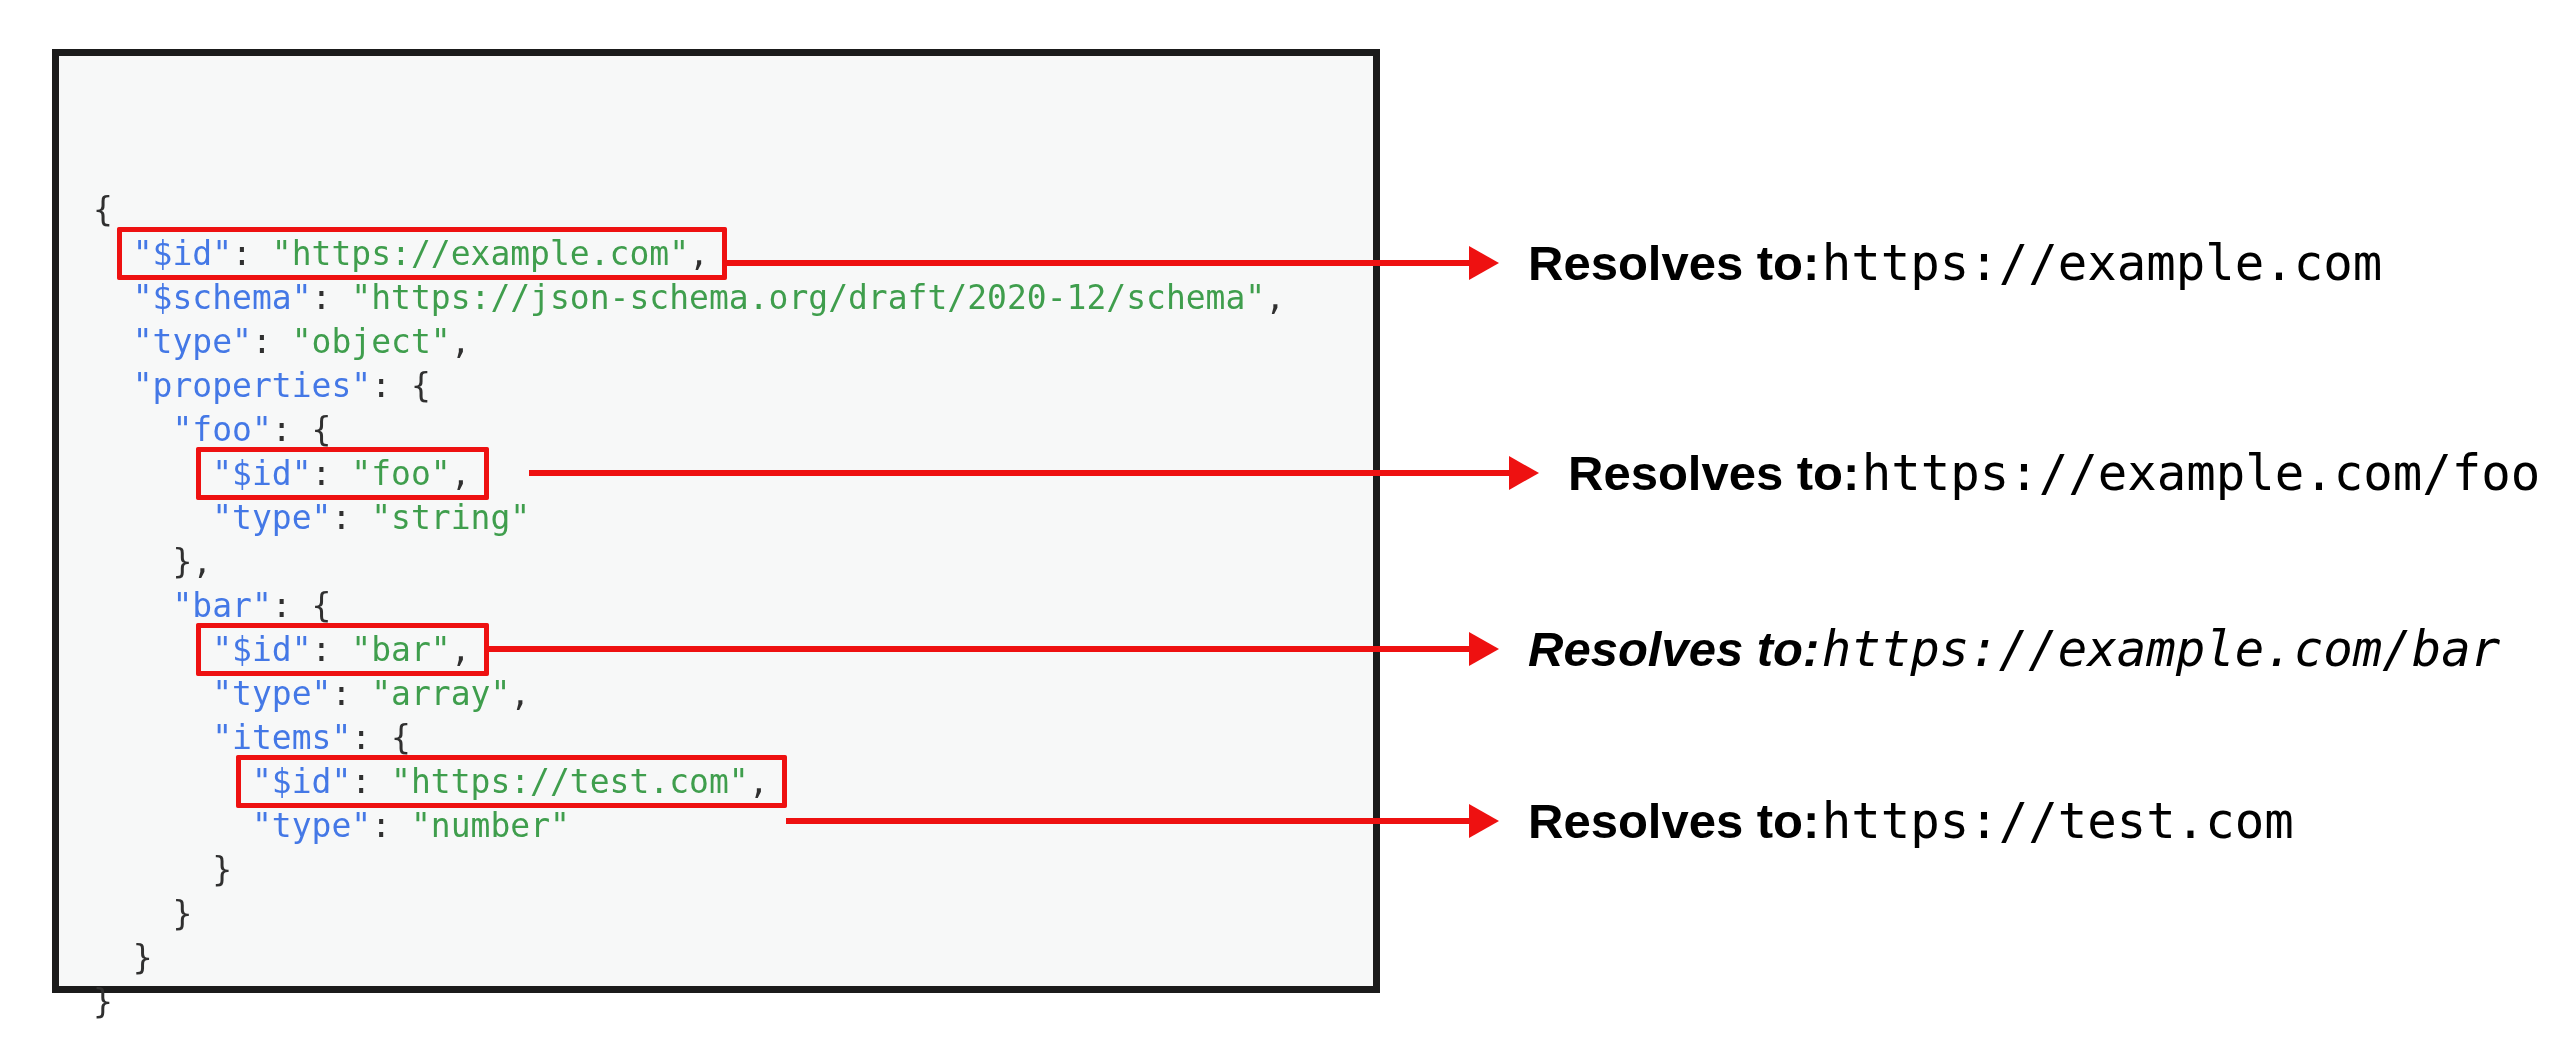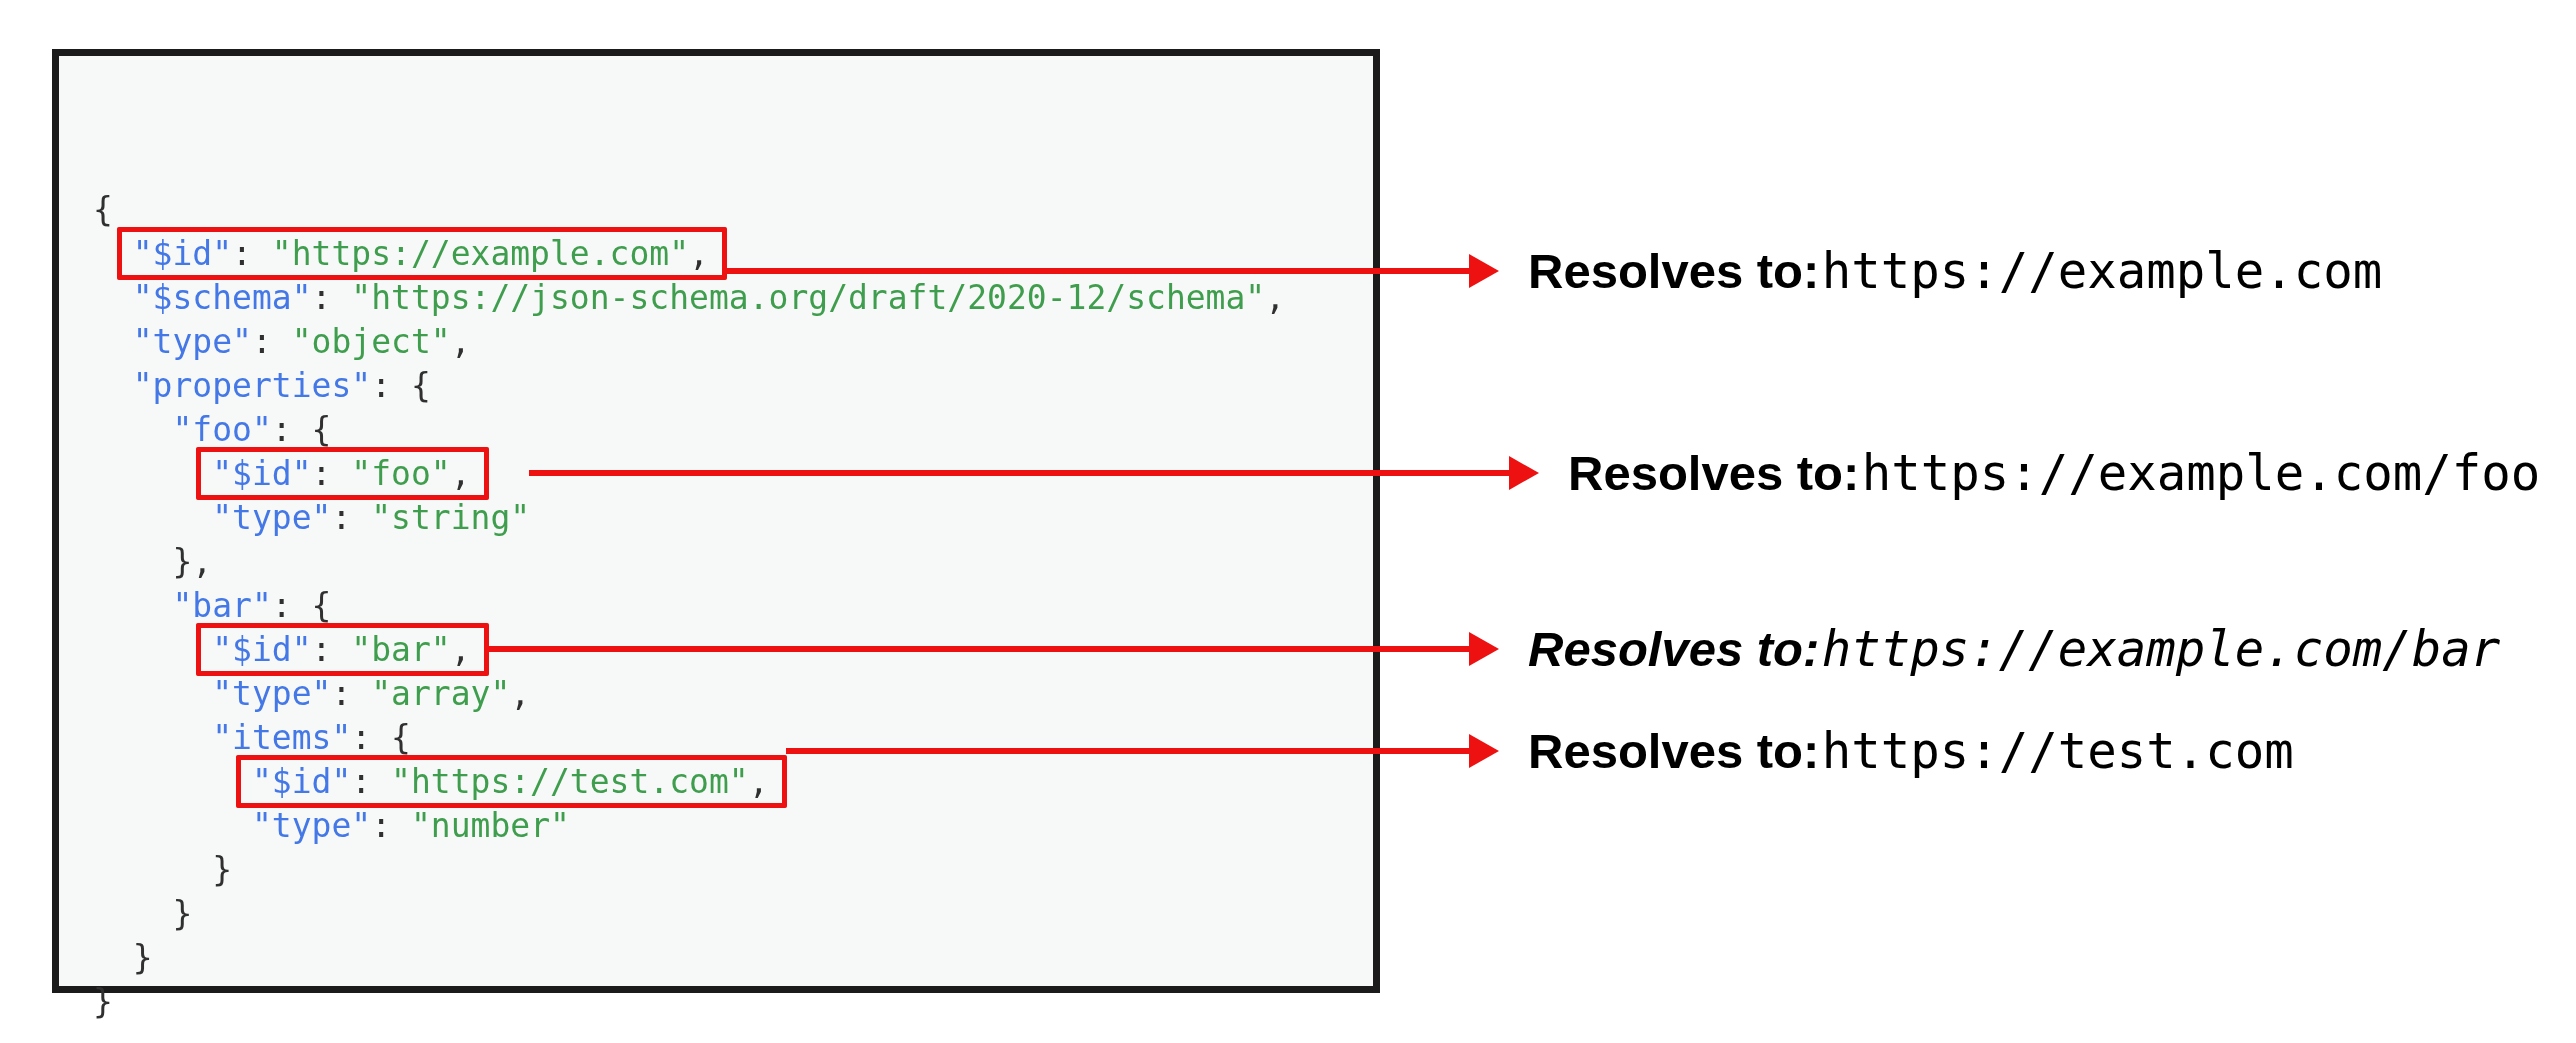--- a/index.html
+++ b/index.html
@@ -88,34 +88,34 @@
   }
 </style>
 </head>
 <body>
 
 <div class="canvas">
   <div class="code-box">
     <div><div class="code-line"><span class="tok-p">{</span></div><div class="code-line">  <span class="hl"><span class="tok-k">"$id"</span><span class="tok-p">: </span><span class="tok-s">"https://example.com"</span><span class="tok-p">,</span></span></div><div class="code-line">  <span class="tok-k">"$schema"</span><span class="tok-p">: </span><span class="tok-s">"https://json-schema.org/draft/2020-12/schema"</span><span class="tok-p">,</span></div><div class="code-line">  <span class="tok-k">"type"</span><span class="tok-p">: </span><span class="tok-s">"object"</span><span class="tok-p">,</span></div><div class="code-line">  <span class="tok-k">"properties"</span><span class="tok-p">: {</span></div><div class="code-line">    <span class="tok-k">"foo"</span><span class="tok-p">: {</span></div><div class="code-line">      <span class="hl"><span class="tok-k">"$id"</span><span class="tok-p">: </span><span class="tok-s">"foo"</span><span class="tok-p">,</span></span></div><div class="code-line">      <span class="tok-k">"type"</span><span class="tok-p">: </span><span class="tok-s">"string"</span></div><div class="code-line">    <span class="tok-p">},</span></div><div class="code-line">    <span class="tok-k">"bar"</span><span class="tok-p">: {</span></div><div class="code-line">      <span class="hl"><span class="tok-k">"$id"</span><span class="tok-p">: </span><span class="tok-s">"bar"</span><span class="tok-p">,</span></span></div><div class="code-line">      <span class="tok-k">"type"</span><span class="tok-p">: </span><span class="tok-s">"array"</span><span class="tok-p">,</span></div><div class="code-line">      <span class="tok-k">"items"</span><span class="tok-p">: {</span></div><div class="code-line">        <span class="hl"><span class="tok-k">"$id"</span><span class="tok-p">: </span><span class="tok-s">"https://test.com"</span><span class="tok-p">,</span></span></div><div class="code-line">        <span class="tok-k">"type"</span><span class="tok-p">: </span><span class="tok-s">"number"</span></div><div class="code-line">      <span class="tok-p">}</span></div><div class="code-line">    <span class="tok-p">}</span></div><div class="code-line">  <span class="tok-p">}</span></div><div class="code-line"><span class="tok-p">}</span></div></div>
   </div>
 
-<div class="annotation" style="top: 244px;">
+<div class="annotation" style="top: 236px;">
       <div class="arrow-line" style="left: 727px; width: 745px;"></div>
       <div class="arrow-head"></div>
       <div class="ann-label"><span class="ann-prefix">Resolves to:</span> <span class="ann-url">https://example.com</span></div>
     </div>
     <div class="annotation" style="top: 446px; margin-left: 40px;">
       <div class="arrow-line" style="left: 489px; width: 983px;"></div>
       <div class="arrow-head"></div>
       <div class="ann-label"><span class="ann-prefix">Resolves to:</span> <span class="ann-url">https://example.com/foo</span></div>
     </div>
     <div class="annotation" style="top: 622px; font-style: italic;">
       <div class="arrow-line" style="left: 489px; width: 983px;"></div>
       <div class="arrow-head"></div>
       <div class="ann-label"><span class="ann-prefix">Resolves to:</span> <span class="ann-url">https://example.com/bar</span></div>
     </div>
-    <div class="annotation" style="top: 724px;">
+    <div class="annotation" style="top: 794px;">
       <div class="arrow-line" style="left: 786px; width: 686px;"></div>
       <div class="arrow-head"></div>
       <div class="ann-label"><span class="ann-prefix">Resolves to:</span> <span class="ann-url">https://test.com</span></div>
     </div>
   </div>
 
 
 </body></html>

